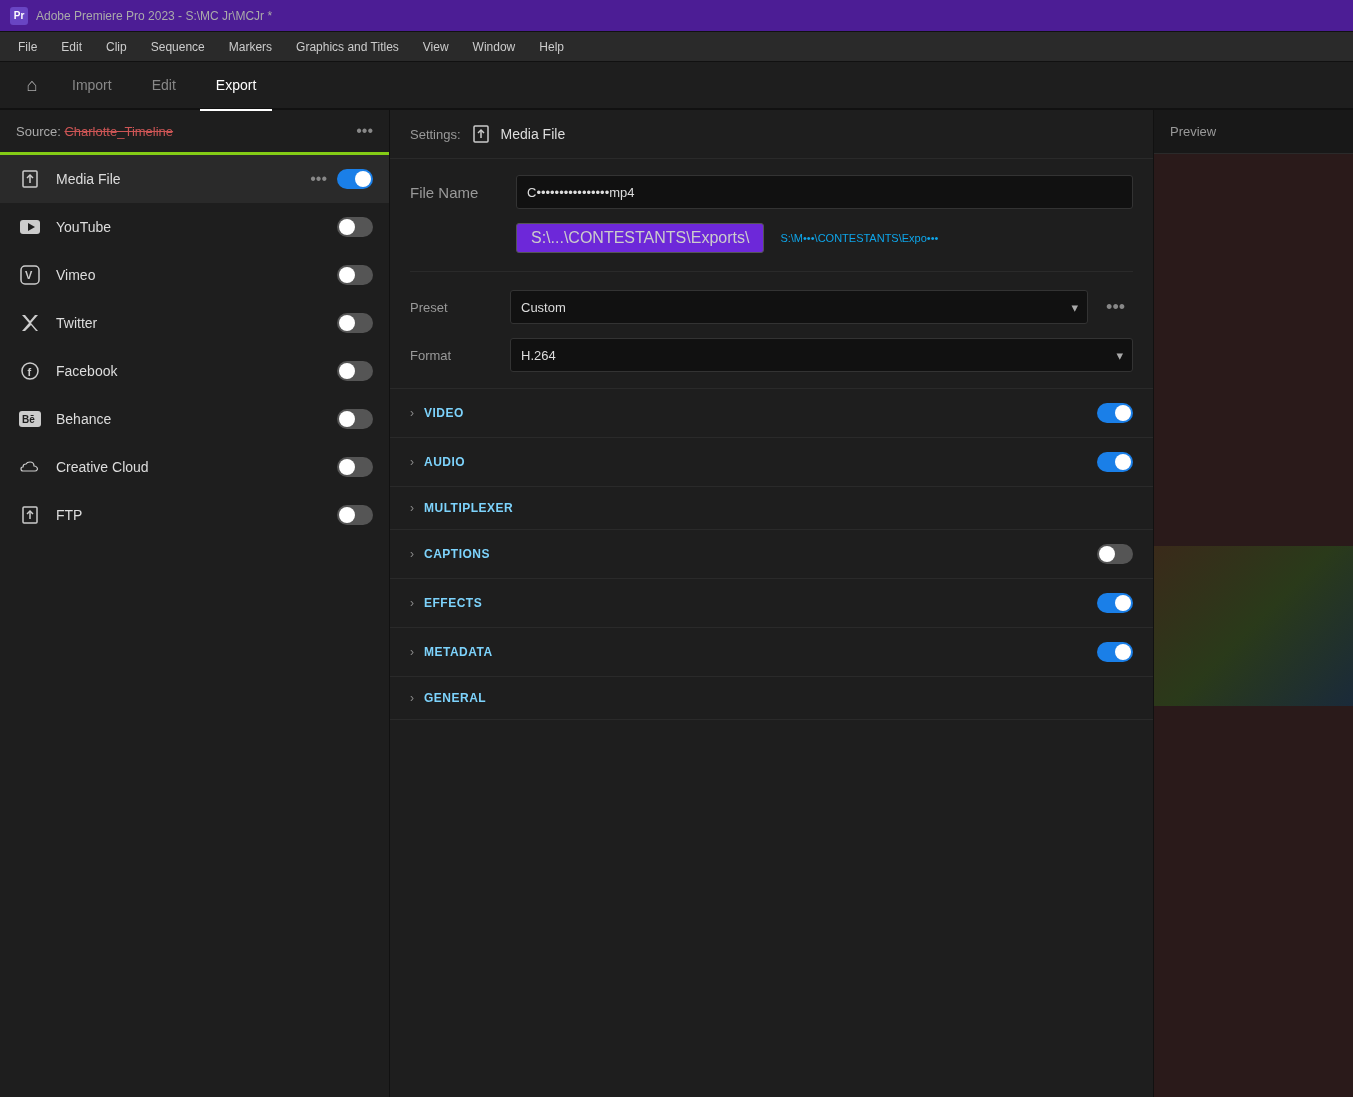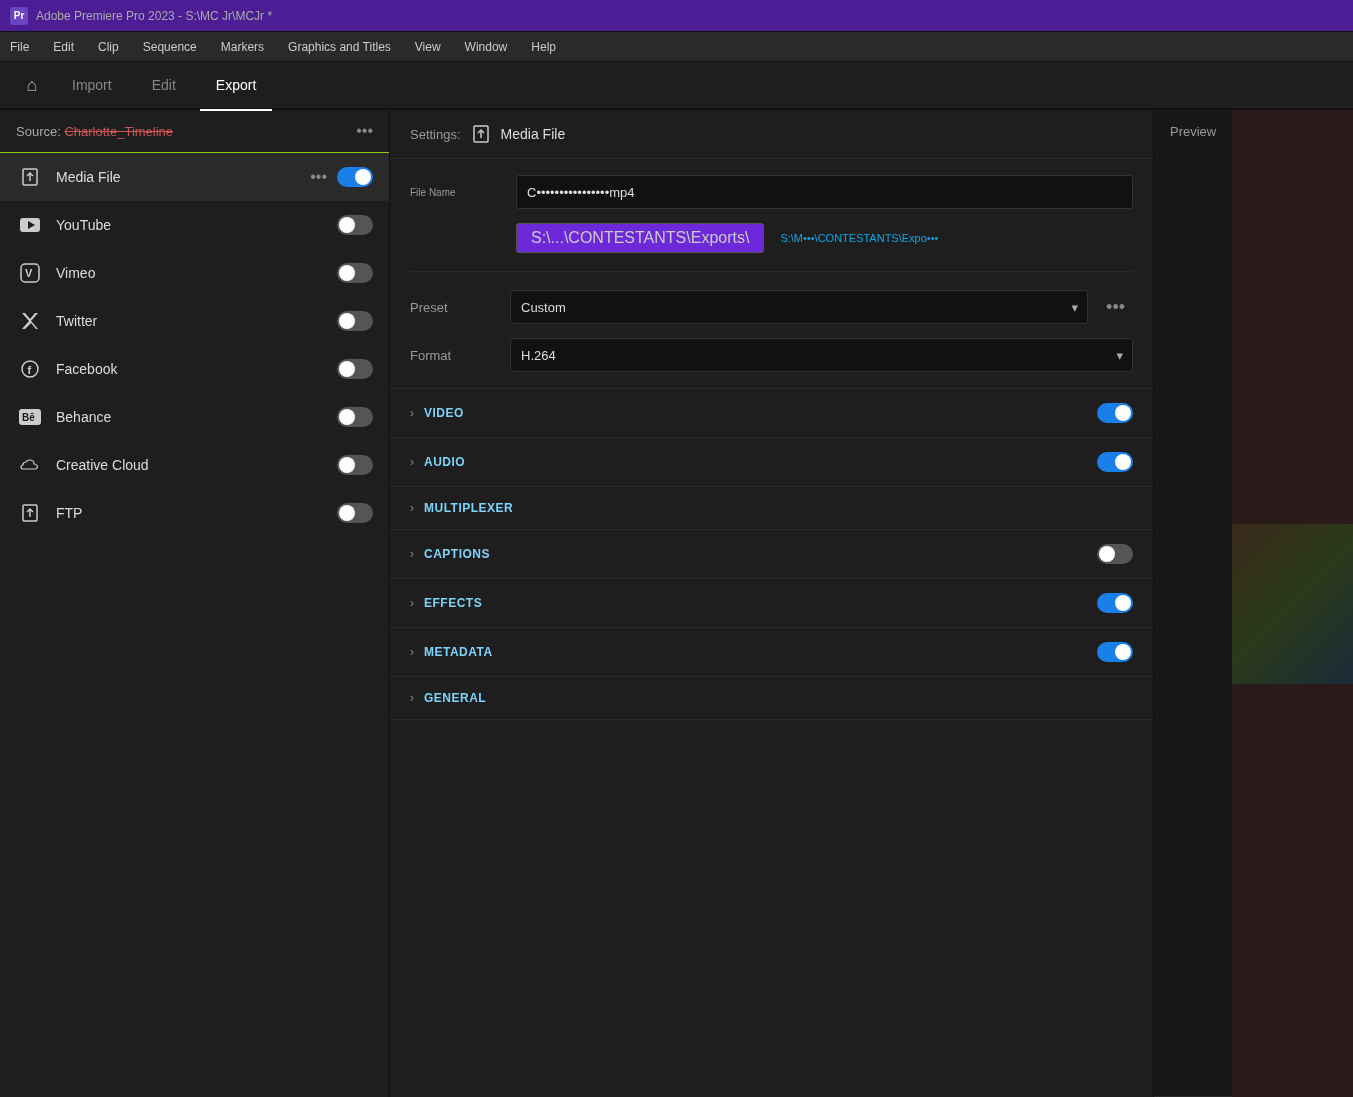--- a/index.html
+++ b/index.html
@@ -40,21 +40,21 @@
       font-size: 12px;
       color: #aaa;
     }
 
     
     .menu-bar {
       background: #2a2a2a;
       height: 30px;
       display: flex;
       align-items: center;
-      padding: 0 0;
+      padding: 0 8px;
       gap: 4px;
       border-bottom: 1px solid #111;
     }
     .menu-item {
       padding: 4px 10px;
       font-size: 12px;
       color: #ccc;
       cursor: pointer;
       border-radius: 3px;
     }
@@ -111,21 +111,21 @@
       background: #1e1e1e;
       border-right: 1px solid #111;
       display: flex;
       flex-direction: column;
     }
     .left-header {
       display: flex;
       align-items: center;
       justify-content: space-between;
       padding: 12px 16px;
-      border-bottom: 1px solid #84cc16;
+      border-bottom: 3px solid #84cc16;
     }
     .left-header-title {
       font-size: 13px;
       color: #aaa;
     }
     .dots-menu {
       color: #888;
       font-size: 16px;
       cursor: pointer;
     }
@@ -213,21 +213,21 @@
       gap: 14px;
     }
 
     .field-row {
       display: flex;
       align-items: center;
       gap: 16px;
     }
     .field-label {
       width: 90px;
-      font-size: 10px;
+      font-size: 15px;
       color: #999;
       flex-shrink: 0;
     }
     .field-input {
       flex: 1;
       background: #111;
       border: 1px solid #333;
       border-radius: 3px;
       height: 34px;
       padding: 0 10px;
@@ -329,20 +329,21 @@
       color: #7dd3fc;
       letter-spacing: 0.5px;
     }
 
     
     .preview-panel {
       width: 200px;
       background: #181818;
       border-left: 1px solid #111;
       display: flex;
+      flex-direction: column;
     }
     .preview-header {
       padding: 14px 16px;
       font-size: 13px;
       color: #999;
       border-bottom: 1px solid #2a2a2a;
     }
     .preview-thumbnail {
       flex: 1;
       background: #2a1a1a;

